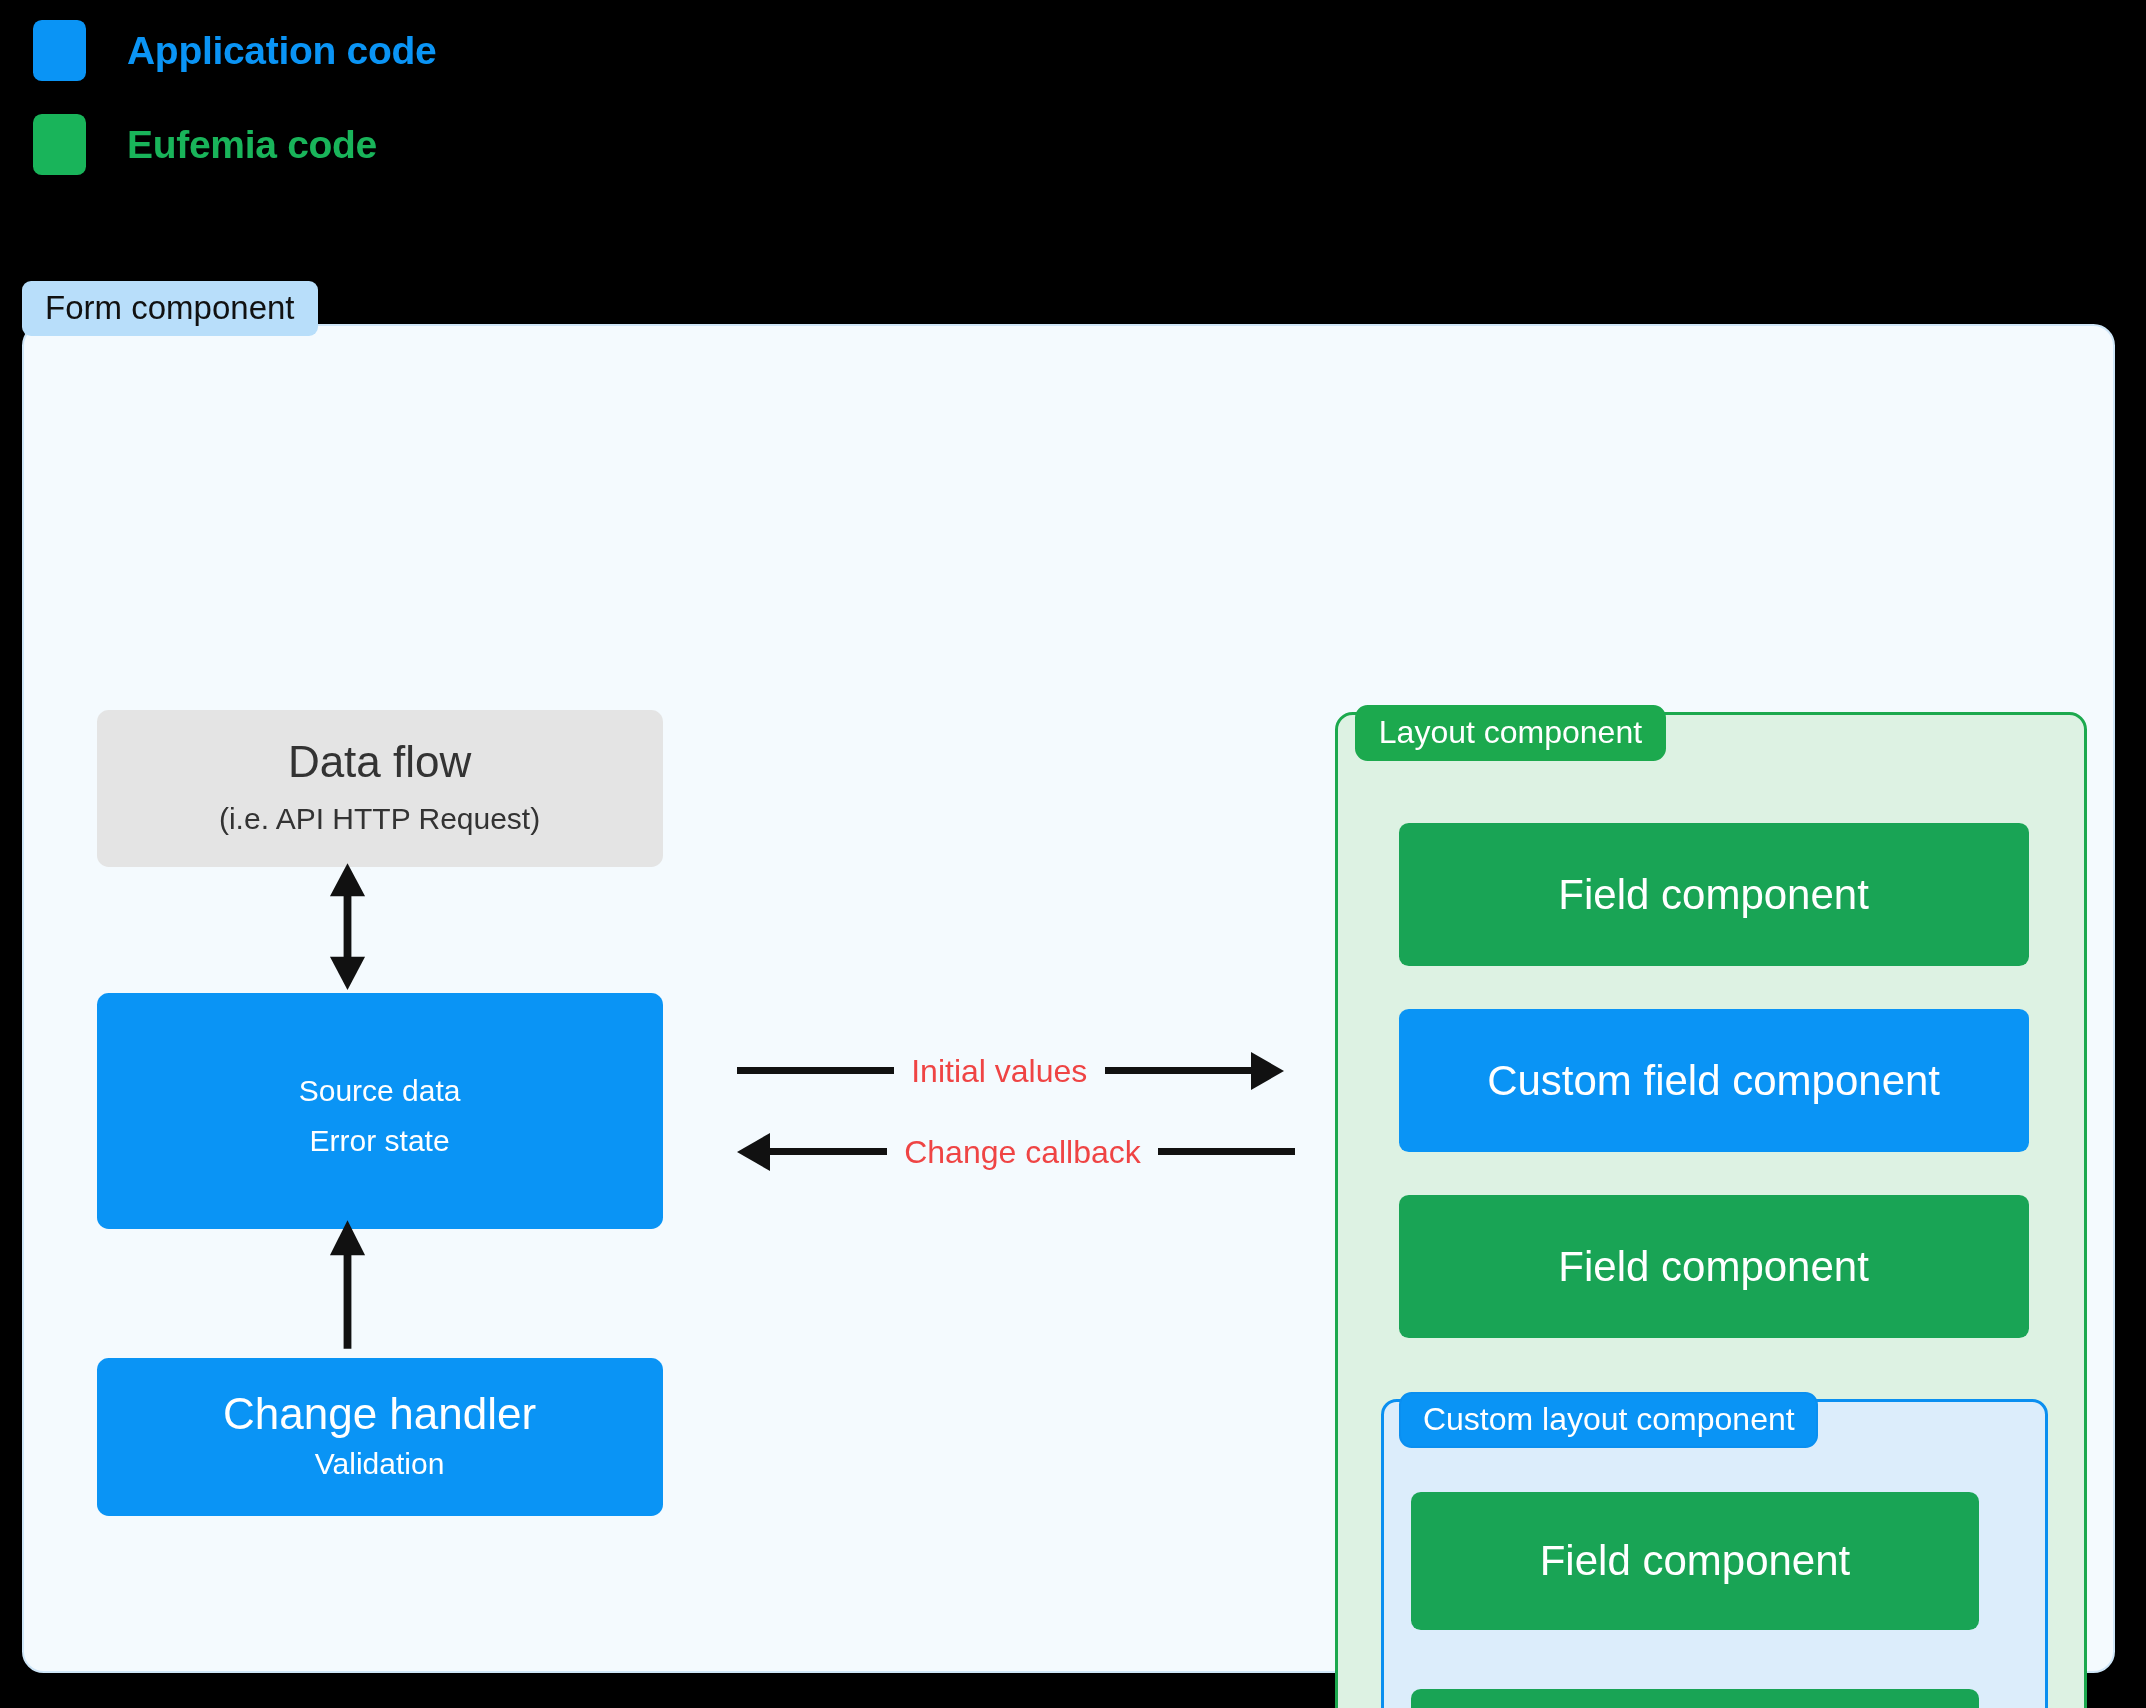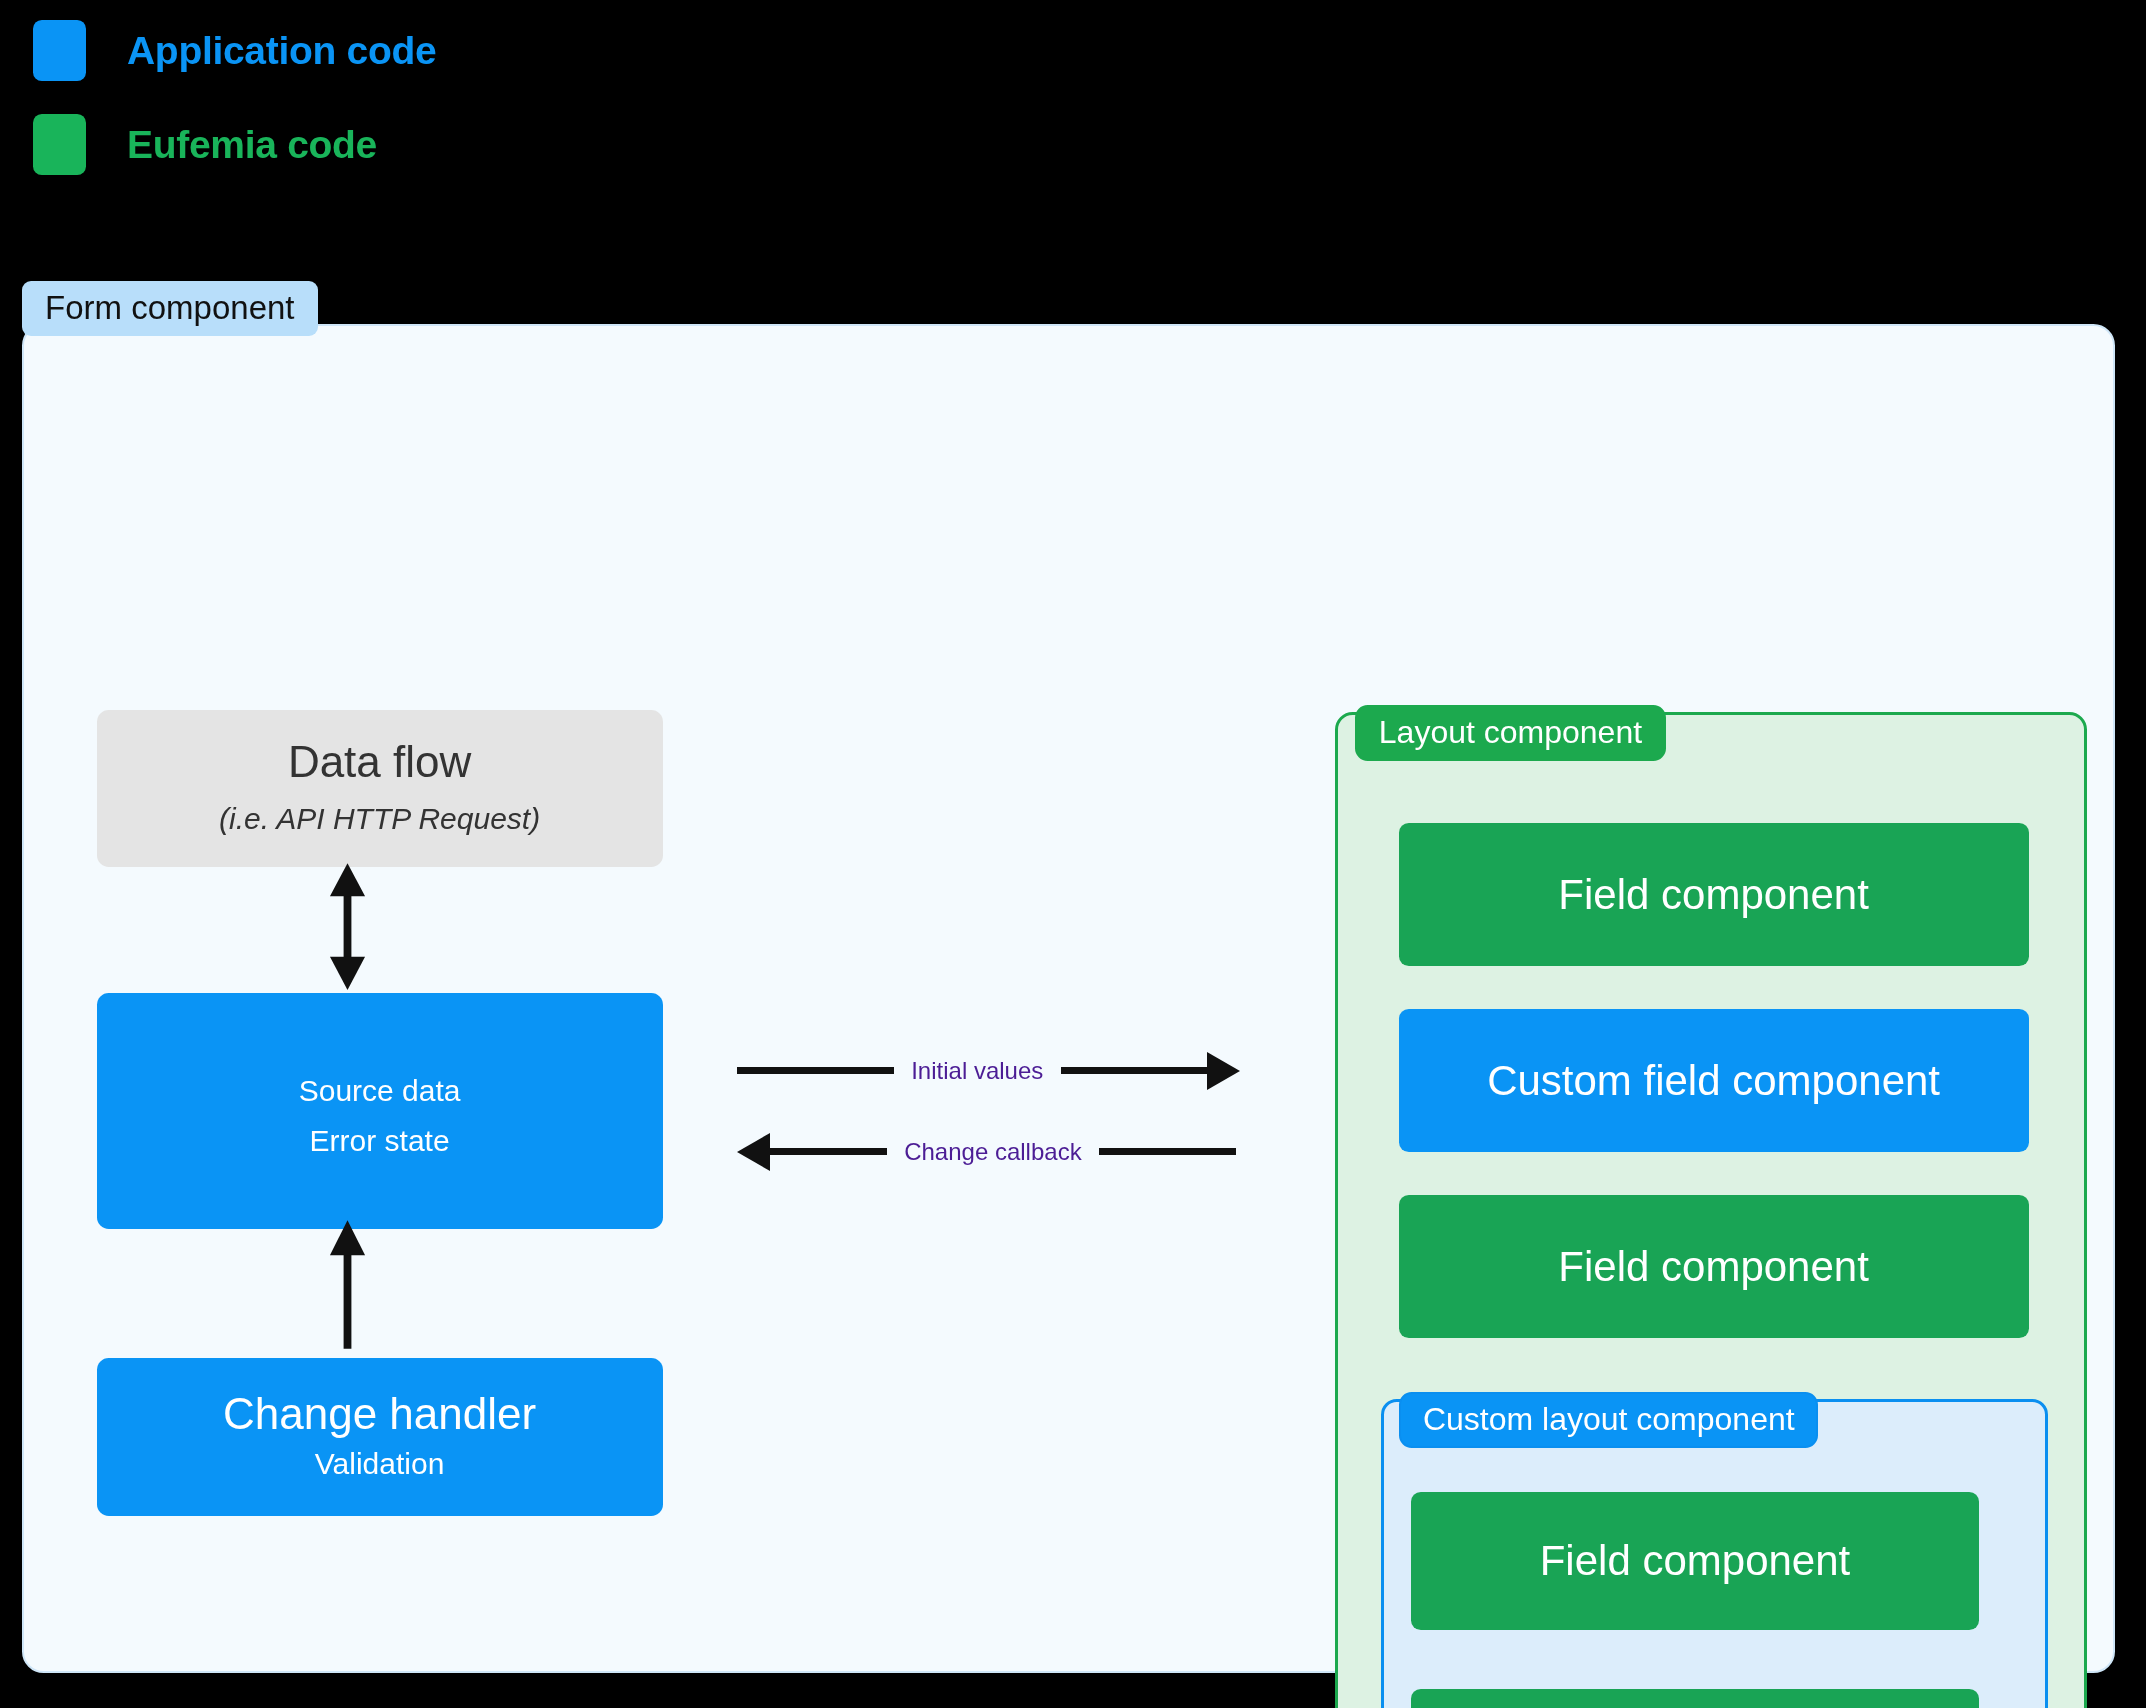--- a/index.html
+++ b/index.html
@@ -94,21 +94,21 @@
   }
 
   .box-dataflow {
     left: 73px;
     top: 384px;
     width: 566px;
     height: 157px;
     background: #E4E4E4;
   }
   .box-dataflow .box-title { color: #333333; }
-  .box-dataflow .box-sub   { color: #333333; margin-top: 13px; font-style: italic; }
+  .box-dataflow .box-sub   { color: #333333; margin-top: 13px; }
 
   .box-appstate {
     left: 73px;
     top: 667px;
     width: 566px;
     height: 236px;
     background: #0A94F5;
   }
   .box-appstate .box-title { color: #ffffff; }
   .box-appstate .box-sub   { color: #ffffff; margin-top: 9.8px; }
@@ -128,22 +128,22 @@
   .arrow-vert-1 { left: 304px; top: 537px; }
   .arrow-vert-2 { left: 304px; top: 894px; }
 
   .flow-row {
     position: absolute;
     display: flex;
     align-items: center;
     height: 39px;
   }
   .flow-row .flow-label {
-    font-size: 24px;
-    color: #4c1d95;
+    font-size: 32px;
+    color: #ef4444;
     white-space: nowrap;
     padding: 0 17.6px;
     line-height: 1;
   }
   .flow-row .seg {
     height: 6.9px;
     background: #111111;
     flex: 0 0 auto;
   }
   .flow-initial { left: 713px; top: 725px; }

